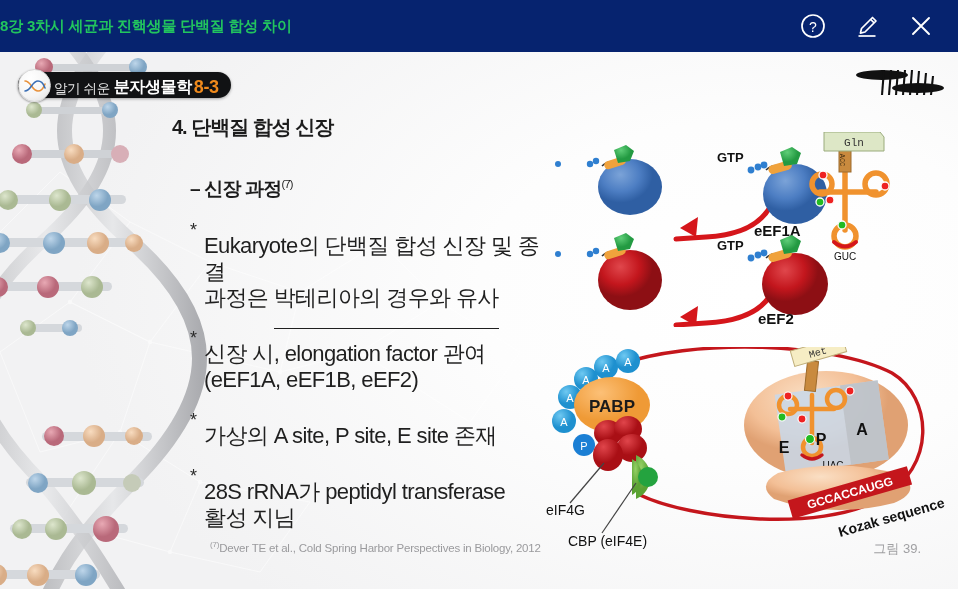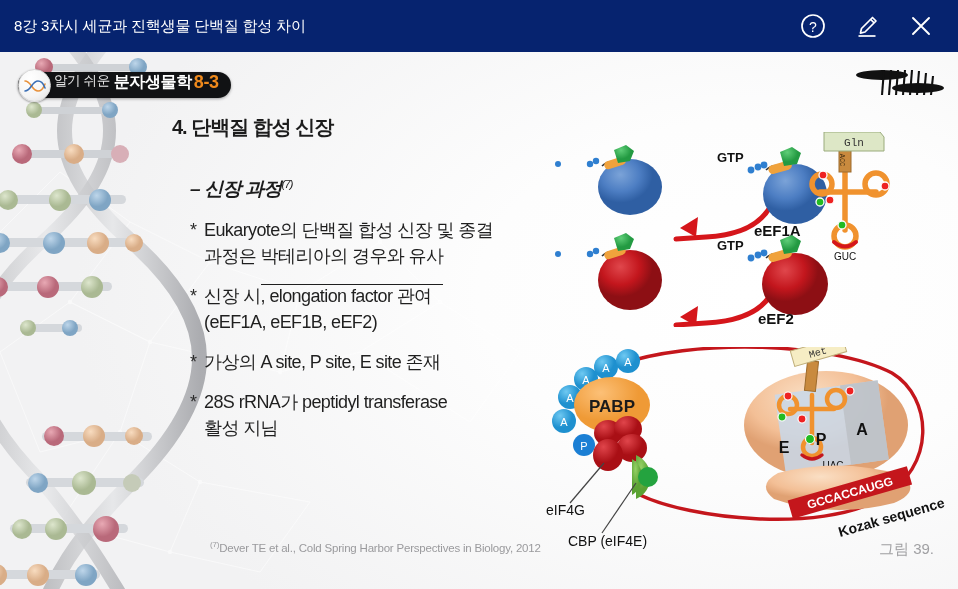--- a/index.html
+++ b/index.html
@@ -12,25 +12,25 @@
   #app { position: relative; width: 958px; height: 589px; }
 
   
   .header {
     position: absolute; left: 0; top: 0;
     width: 958px; height: 52px;
     background: #06236f;
     display: flex; align-items: center;
   }
   .header-title {
-    color: #ffffff;
+    color: #22c55e;
     font-size: 15px;
-    font-weight: normal;
+    font-weight: bold;
     letter-spacing: -0.2px;
-    margin-left: 14px;
+    margin-left: 0;
     white-space: nowrap;
   }
   .header-actions {
     margin-left: auto;
     display: flex; align-items: center;
     gap: 24px;
     margin-right: 22px;
   }
   .hicon { width: 30px; height: 30px; display: block; cursor: pointer; }
   .hicon svg { display: block; }
@@ -50,21 +50,21 @@
   
   .dna { position: absolute; left: -18px; top: -40px; width: 250px; height: 600px; }
 
   
   .logo-badge {
     position: absolute; left: 18px; top: 20px;
     height: 26px;
     background: #111214;
     border-radius: 13px;
     padding: 0 12px 0 36px;
-    display: flex; align-items: flex-start;
+    display: flex; align-items: flex-end;
     box-shadow: 0 1px 3px rgba(0,0,0,.35);
   }
   .logo-badge .txt1 { color: #e9e9e9; font-size: 13.5px; letter-spacing: -.4px; }
   .logo-badge .txt2 { color: #ffffff; font-size: 16px; font-weight: bold; letter-spacing: -.4px; margin-left: 4px;}
   .logo-badge .txt3 { color: #f08a1c; font-size: 18px; font-weight: bold; letter-spacing: -.4px; margin-left: 2px; }
   .logo-circle {
     position: absolute; left: 0px; top: -3px;
     width: 33px; height: 33px; border-radius: 50%;
     background: radial-gradient(circle at 35% 28%, #ffffff 0%, #f4f4f4 60%, #dedede 100%);
     border: 1px solid #d8d8d8;
@@ -77,44 +77,44 @@
 
   
   .slide-title {
     position: absolute; left: 172px; top: 62px;
     font-size: 20px; font-weight: bold;
     color: #1c1c1c; letter-spacing: -1px;
   }
   .slide-subtitle {
     position: absolute; left: 190px; top: 124px;
     font-size: 19px; font-weight: bold;
-    color: #1c1c1c; letter-spacing: -.8px; font-style: italic;
+    color: #1c1c1c; letter-spacing: -.8px;
   }
   .slide-subtitle sup { font-size: 11px; font-weight: normal; }
 
   .bullets { position: absolute; left: 190px; top: 165px; width: 360px; }
   .bullet { display: flex; margin-bottom: 14px; }
   .bullet .star {
     font-size: 18px; color: #2b2b2b; line-height: 26px;
     width: 14px; flex: none;
   }
   .bullet .btext {
-    font-size: 18px; color: #1f1f1f;
-    line-height: 26px; letter-spacing: -.6px;
+    font-size: 22px; color: #1f1f1f;
+    line-height: 26px; letter-spacing: -.6px; margin-top: 16px;
   }
   .u { border-bottom: 1.6px solid #1f1f1f; padding-bottom: 18px; }
 
   .citation {
     position: absolute; left: 178px; top: 488px;
     font-size: 11.5px; color: #9a9a9d; letter-spacing: -.2px; margin-left: 32px;
   }
   .citation sup { font-size: 8px; }
   .figcaption {
-    position: absolute; right: 24px; top: 488px;
-    font-size: 15px; color: #a0a0a3;
+    position: absolute; right: 37px; top: 488px;
+    font-size: 13px; color: #a0a0a3;
   }
 
   
   .fig-top { position: absolute; left: 552px; top: 80px; width: 400px; height: 195px; }
   .fig-bottom { position: absolute; left: 540px; top: 295px; width: 415px; height: 205px; }
   .fig-top svg, .fig-bottom svg { display: block; }
 </style>
 </head>
 <body>
 

